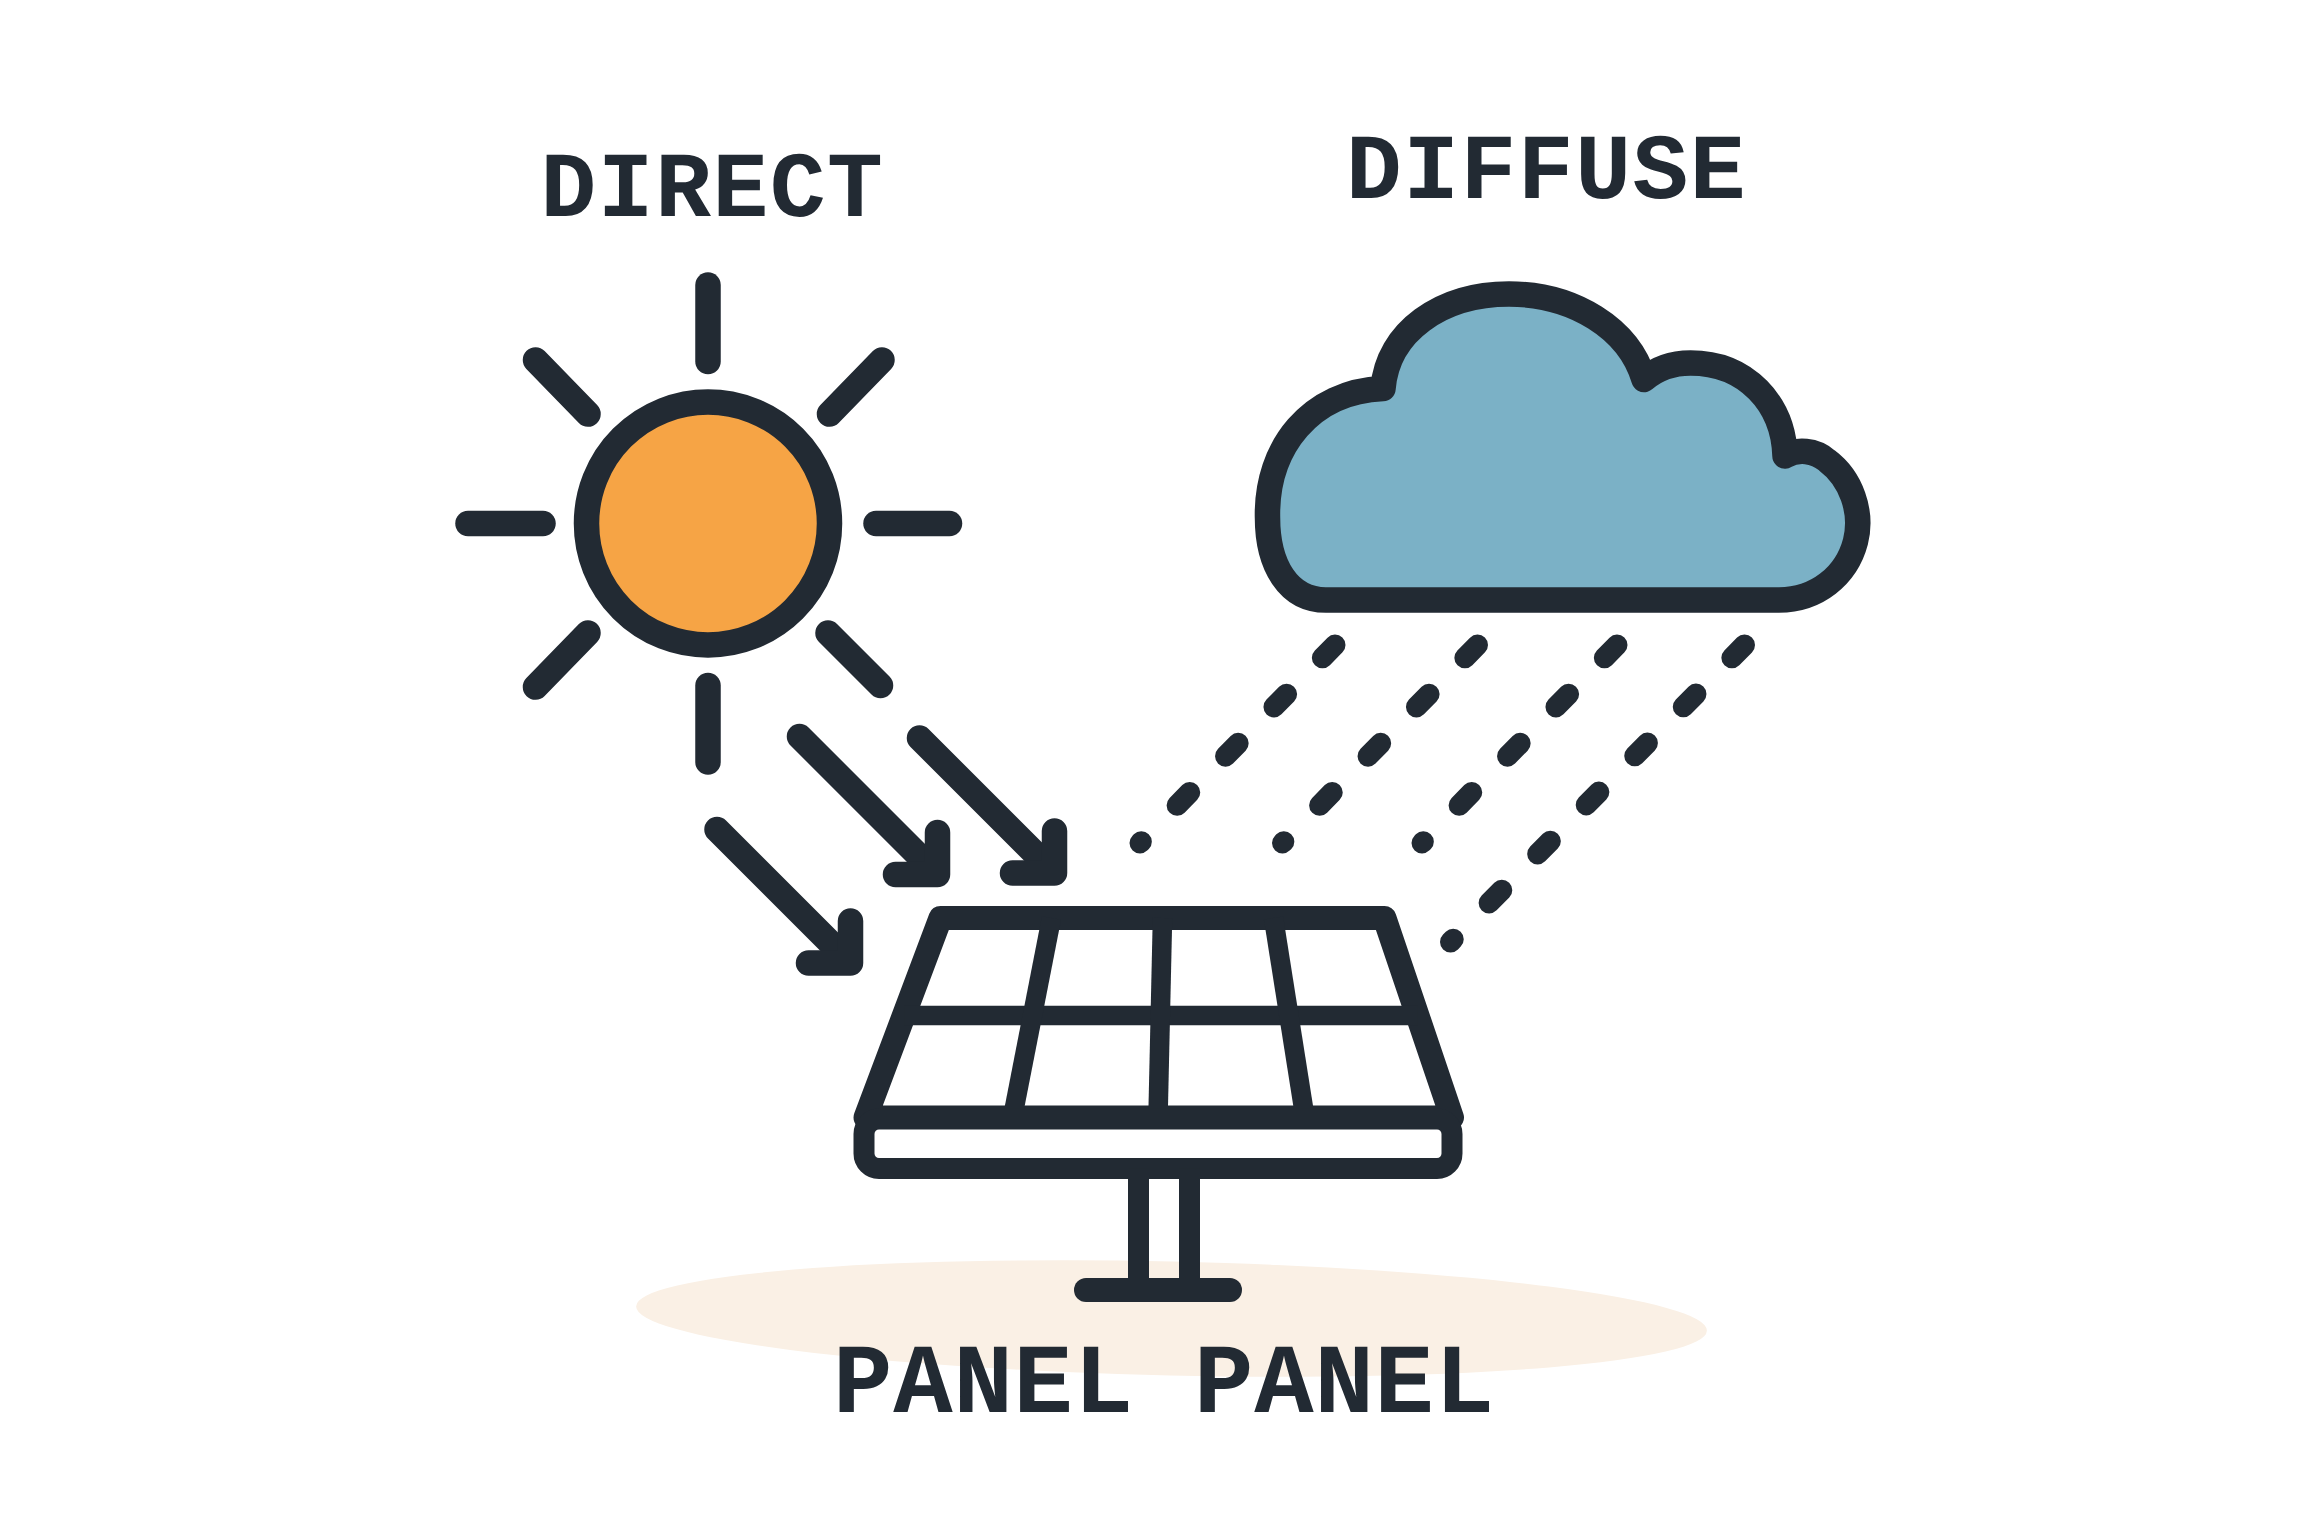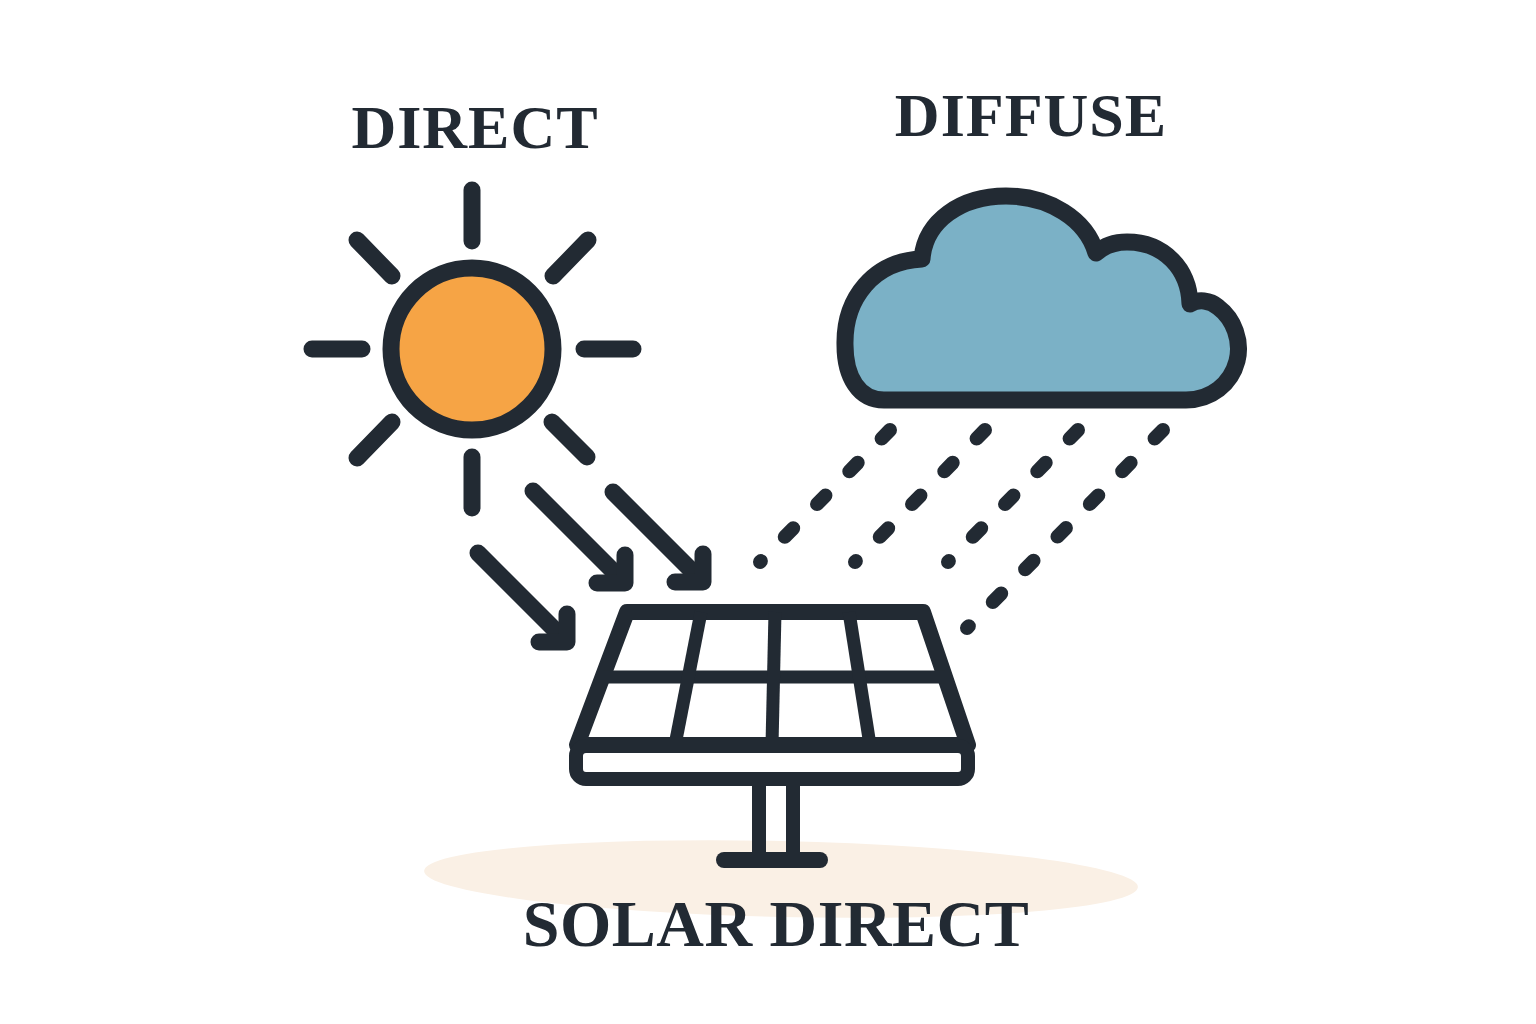--- a/index.html
+++ b/index.html
@@ -6,21 +6,21 @@
     margin: 0;
     padding: 0;
     background: #ffffff;
   }
   #stage {
     position: relative;
     width: 1536px;
     height: 1024px;
     background: #ffffff;
     overflow: hidden;
-    font-family: Liberation Serif, serif;
+    font-family: Liberation Mono, monospace;
   }
   #diagram-svg {
     position: absolute;
     left: 0;
     top: 0;
   }
   .label {
     position: absolute;
     transform: translateX(-50%);
     font-weight: 700;
@@ -105,15 +105,15 @@
         <line x1="793" y1="779" x2="793" y2="856" stroke-width="14"></line>
         <line x1="724" y1="860" x2="820" y2="860" stroke-width="16" stroke-linecap="round"></line>
       </g>
     </g>
   </svg>
 
   <div class="label" id="label-direct">DIRECT</div>
 
   <div class="label" id="label-diffuse">DIFFUSE</div>
 
-  <div class="label" id="label-solar-panel">SOLAR DIRECT</div>
+  <div class="label" id="label-solar-panel">PANEL PANEL</div>
 
 </div>
 
 </body></html>

